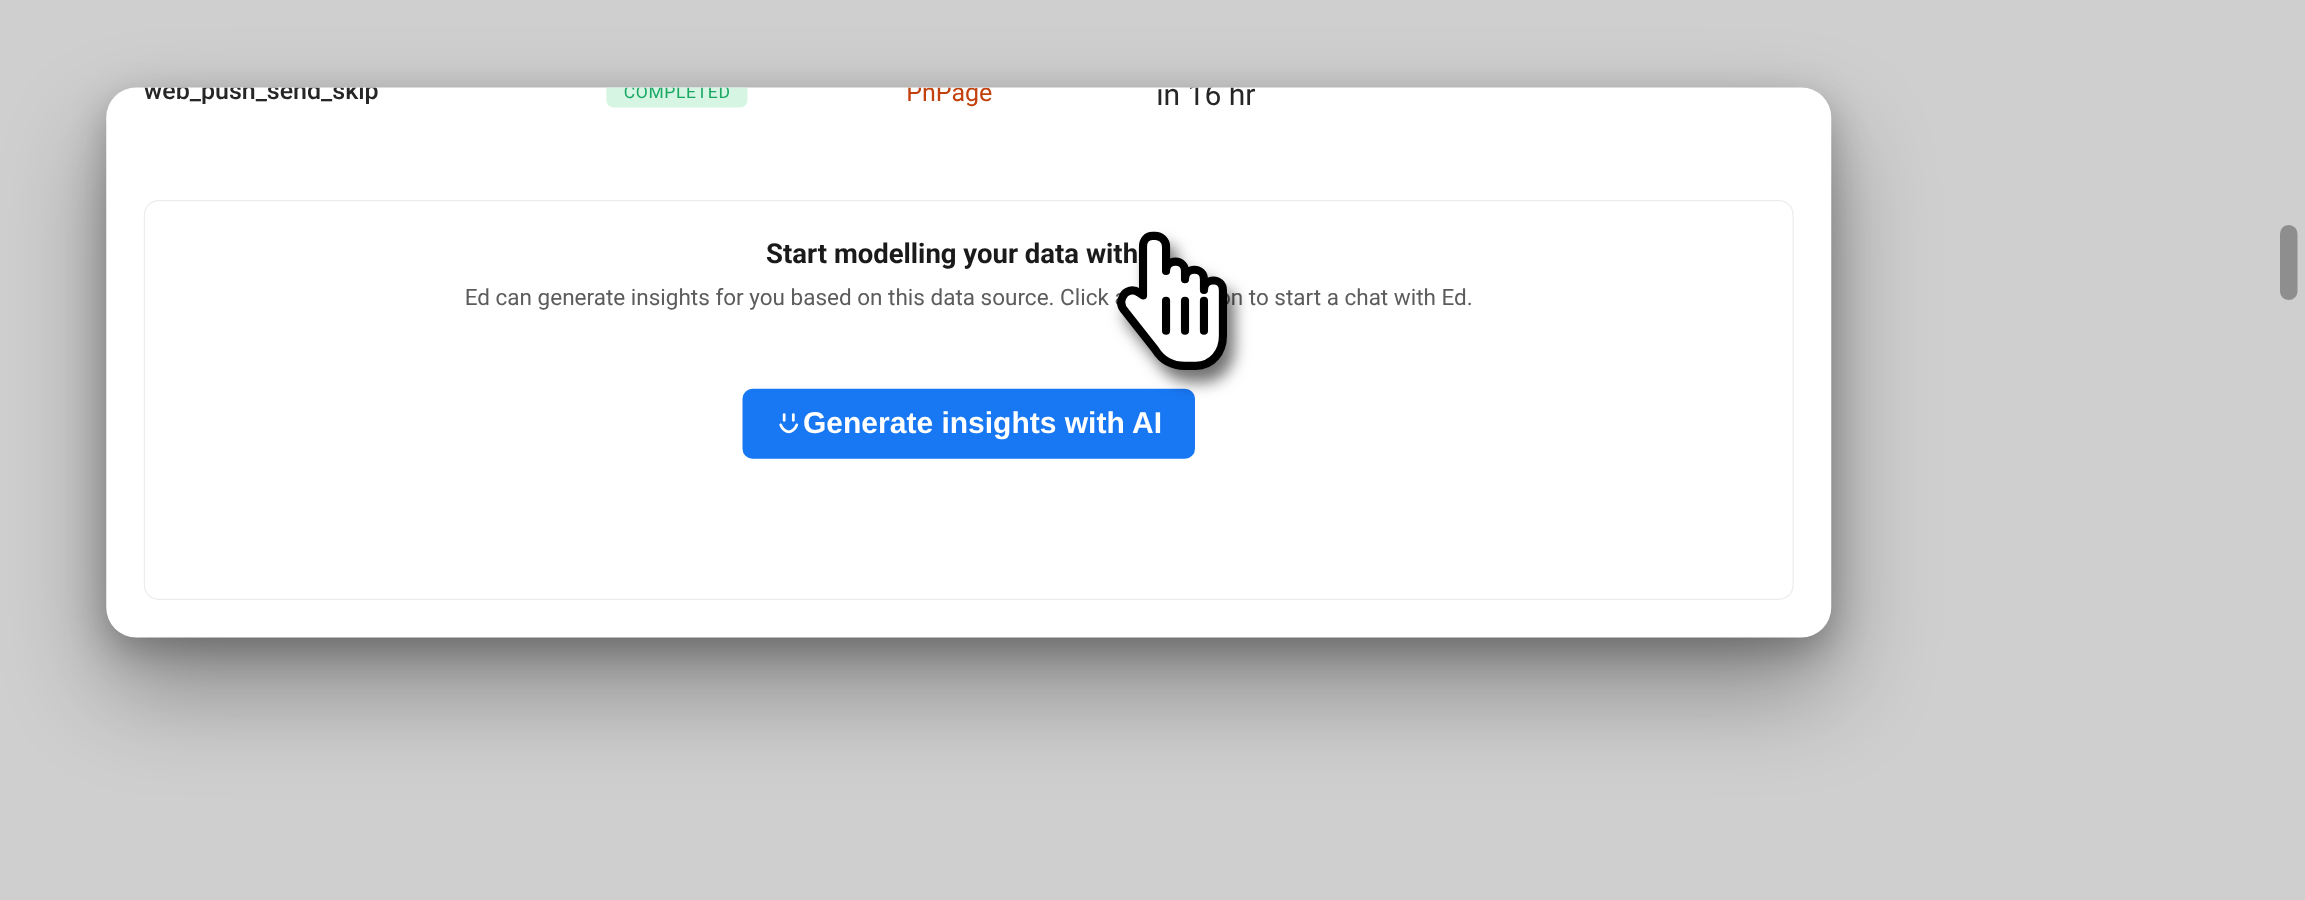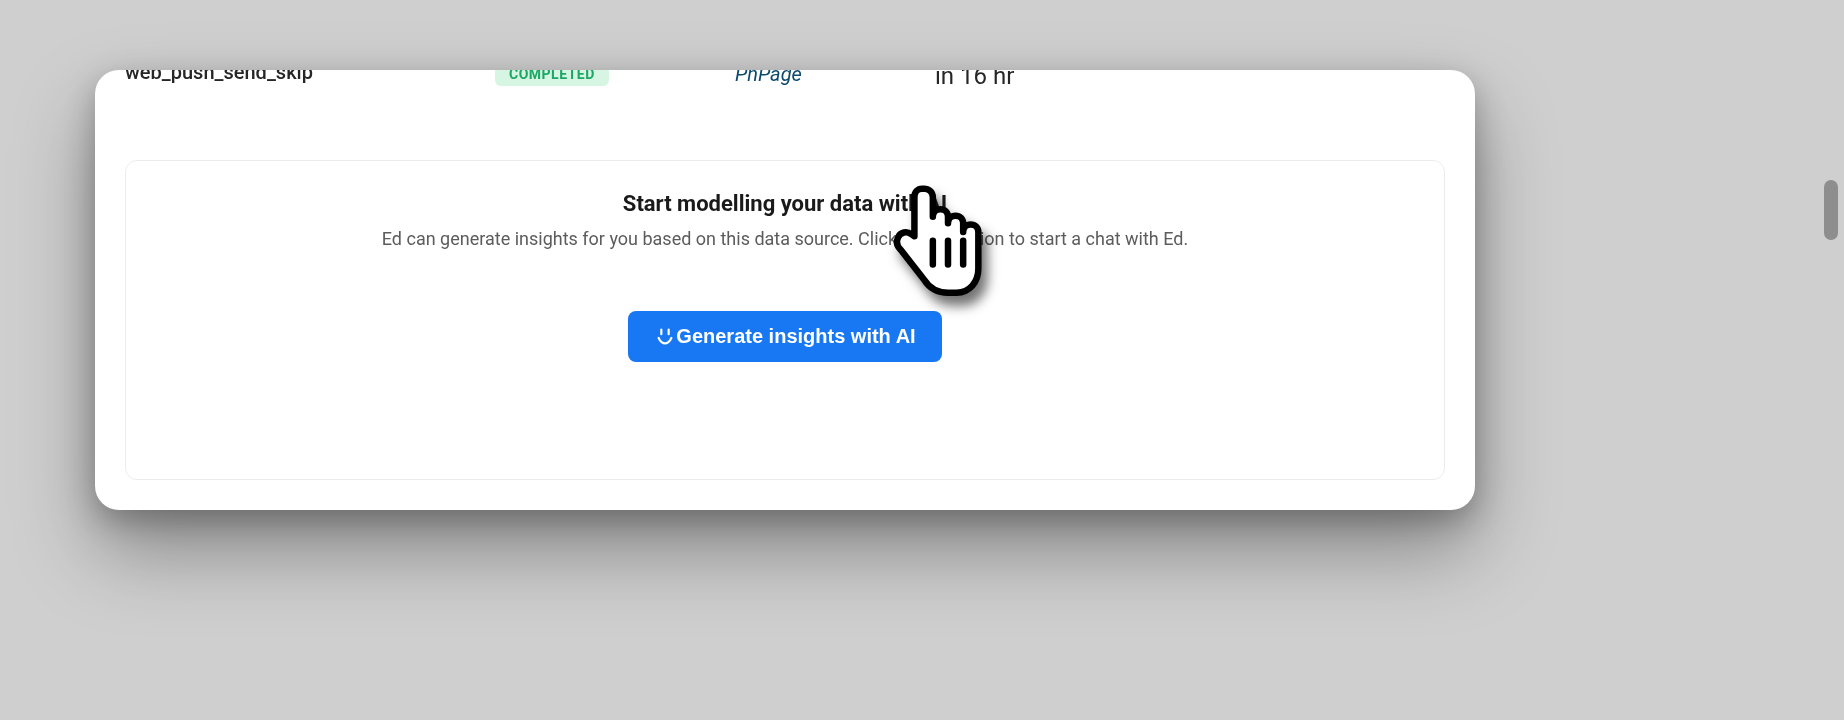--- a/index.html
+++ b/index.html
@@ -8,21 +8,21 @@
     font-family: -apple-system, BlinkMacSystemFont, "Segoe UI", Roboto, Helvetica, Arial, sans-serif;
     background: #cfcfcf;
     width: 1844px;
     height: 720px;
     overflow: hidden;
     position: relative;
   }
 
   .window {
     position: absolute;
-    left: 95px;
+    left: 85px;
     top: 70px;
     width: 1380px;
     height: 440px;
     background: #ffffff;
     border-radius: 24px;
     box-shadow: 0 40px 80px rgba(0,0,0,0.35), 0 10px 30px rgba(0,0,0,0.25);
     overflow: hidden;
   }
 
   .table-row-fragment {
@@ -43,31 +43,30 @@
     color: #262626;
     line-height: 1;
     transform: translateY(-8px);
   }
   .cell-status { flex: 0 0 240px; transform: translateY(-8px); }
   .badge {
     display: inline-block;
     background: #d6f5e3;
     color: #1aa864;
     font-size: 14px;
-    font-weight: 700;
+    font-weight: 400;
     padding: 4px 14px;
     border-radius: 6px;
     letter-spacing: 0.5px;
   }
   .cell-type {
     flex: 0 0 200px;
     font-size: 20px;
-    color: #0c4a6e;
+    color: #c2410c;
     transform: translateY(-8px);
-    font-style: italic;
   }
   .cell-time {
     flex: 0 0 150px;
     font-size: 24px;
     color: #262626;
     transform: translateY(-8px);
   }
 
   .panel {
     position: absolute;
@@ -99,21 +98,21 @@
     line-height: 1.4;
   }
 
   .generate-btn {
     margin-top: 60px;
     background: #1877f2;
     color: #ffffff;
     border: none;
     border-radius: 8px;
     padding: 14px 26px;
-    font-size: 20px;
+    font-size: 24px;
     font-weight: 600;
     display: inline-flex;
     align-items: center;
     cursor: pointer;
   }
   .generate-btn svg { display: block; }
 
   .cursor-overlay {
     position: absolute;
     left: 880px;

